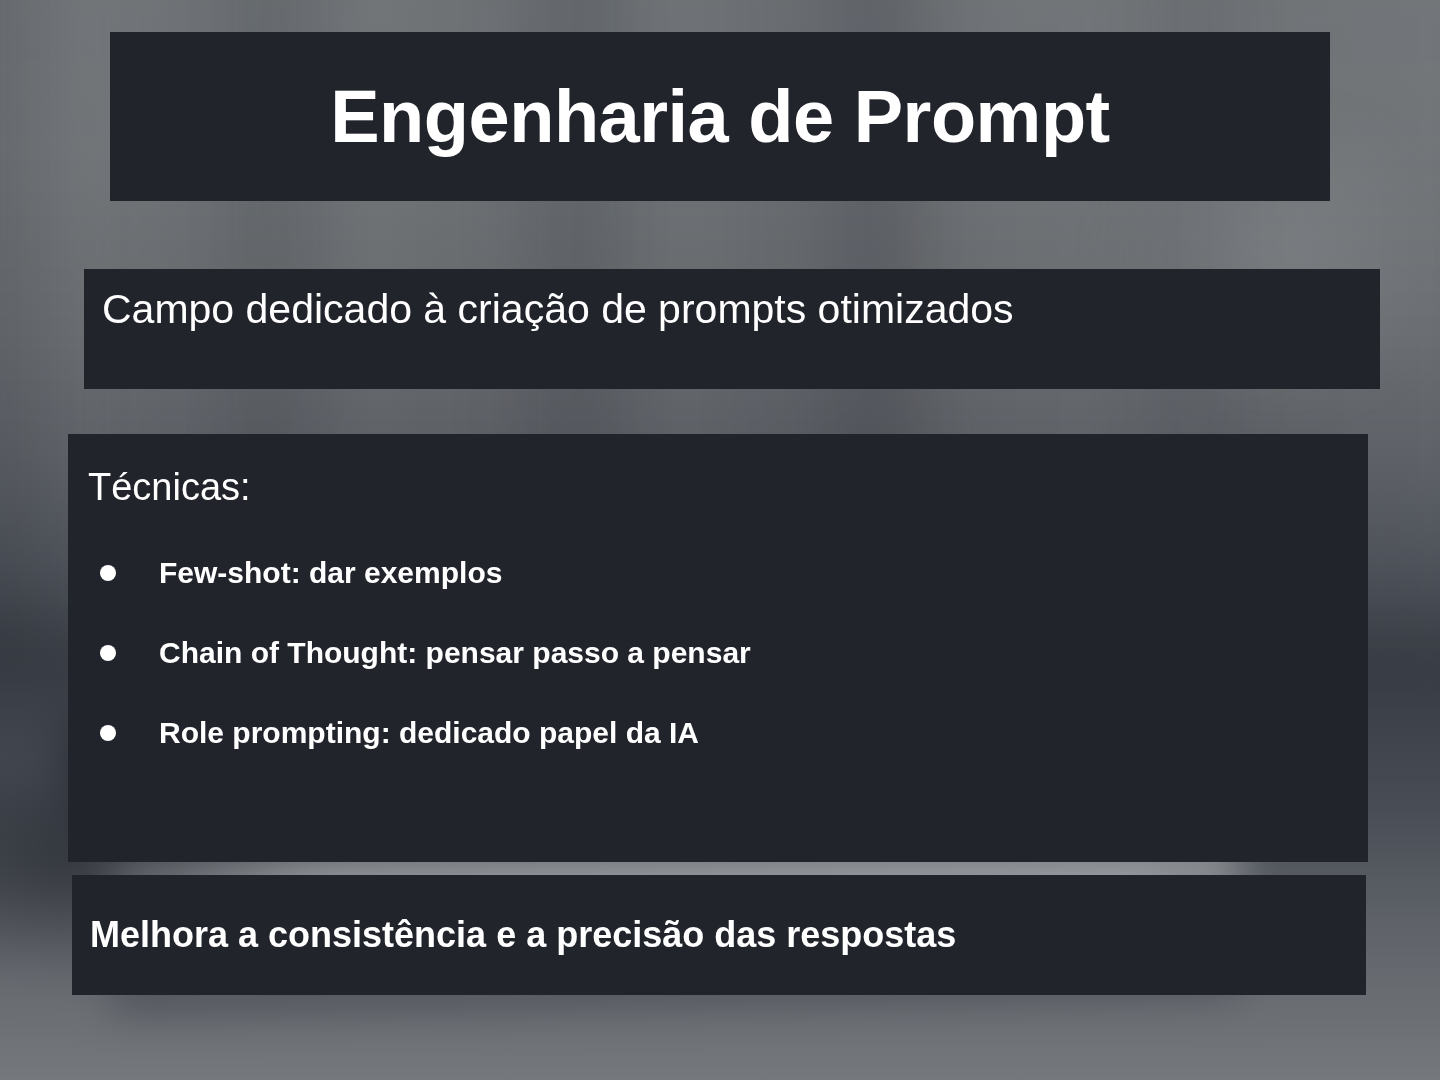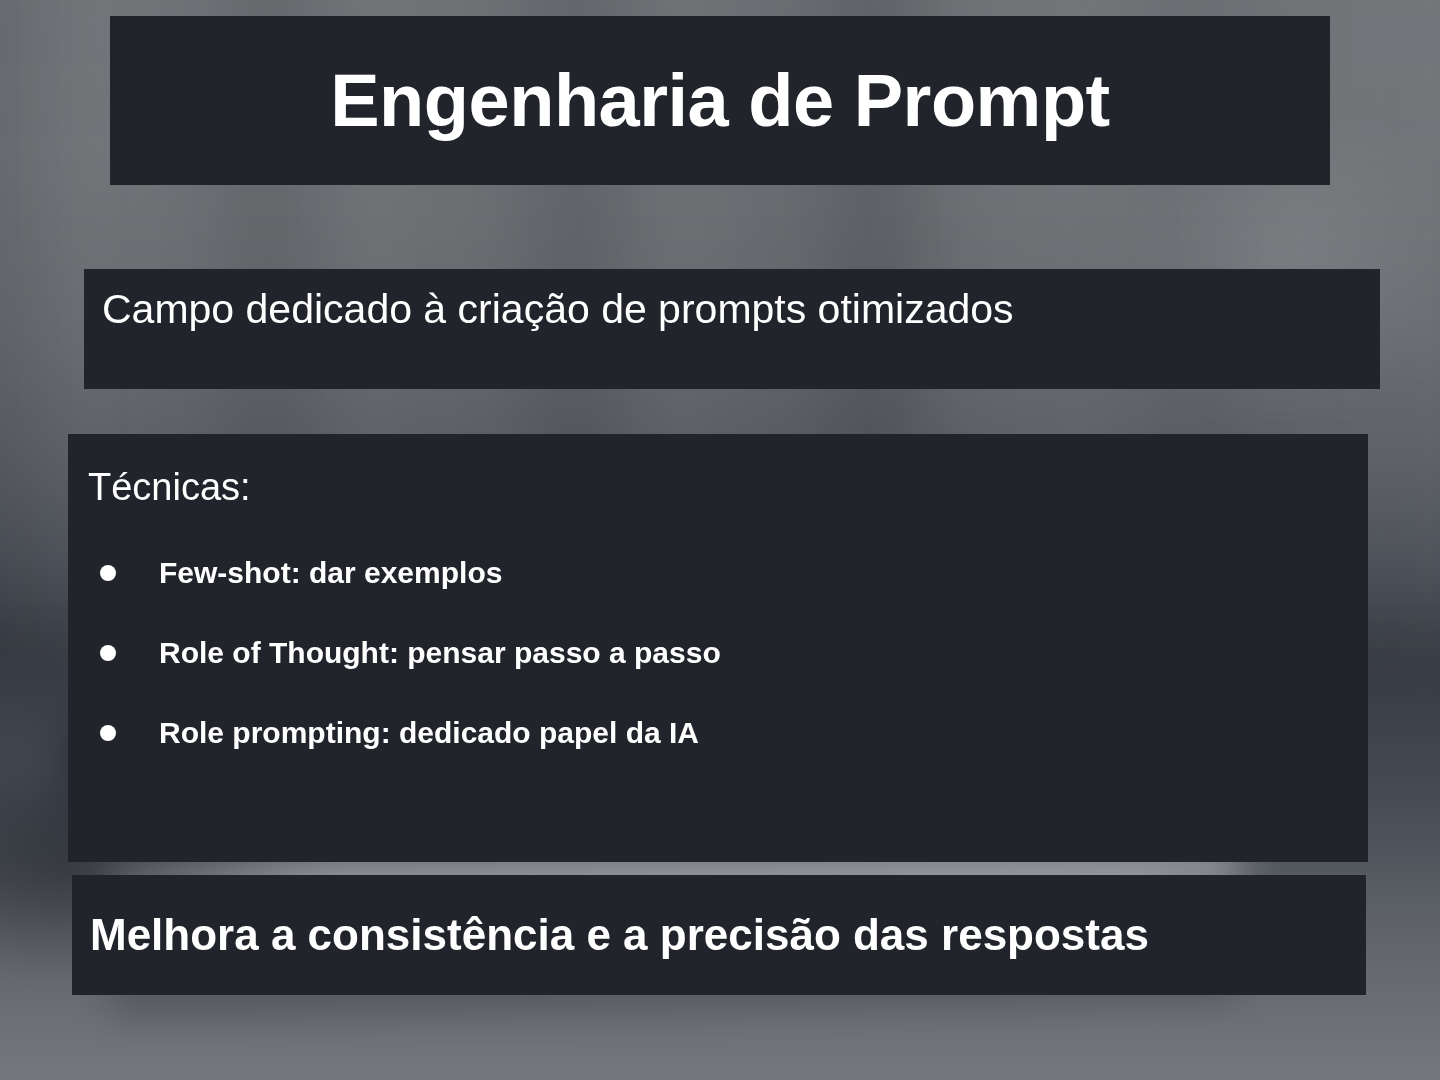--- a/index.html
+++ b/index.html
@@ -118,21 +118,21 @@
     z-index:2;
   }
 
   .panel {
     position:absolute;
     background:#22242c;
     color:#ffffff;
   }
 
   #title-panel {
-    left:110px;  top:16px;   width:1220px; height:169px;
+    left:110px;  top:32px;   width:1220px; height:169px;
     display:flex; align-items:center; justify-content:center;
   }
   #title-text {
     font-size:74px;
     font-weight:700;
     letter-spacing:-.5px;
     line-height:1;
     text-align:center;
     white-space:nowrap;
   }
@@ -178,21 +178,21 @@
     font-weight:700;
     line-height:1;
     white-space:nowrap;
   }
 
   #footer-panel {
     left:72px; top:875px; width:1294px; height:120px;
     display:flex; align-items:center;
   }
   #footer-text {
-    font-size:44px;
+    font-size:36px;
     font-weight:600;
     line-height:1;
     padding-left:18px;
     white-space:nowrap;
   }
 </style>
 </head>
 <body>
 
 <div id="slide-background">
@@ -223,21 +223,21 @@
   <div class="panel" id="techniques-panel">
     <div id="techniques-heading">Técnicas:</div>
 
     <div class="bullet-row">
       <span class="bullet-dot"></span>
       <span class="bullet-label">Few-shot: dar exemplos</span>
     </div>
 
     <div class="bullet-row">
       <span class="bullet-dot"></span>
-      <span class="bullet-label">Role of Thought: pensar passo a passo</span>
+      <span class="bullet-label">Chain of Thought: pensar passo a pensar</span>
     </div>
 
     <div class="bullet-row">
       <span class="bullet-dot"></span>
       <span class="bullet-label">Role prompting: dedicado papel da IA</span>
     </div>
   </div>
 
   <div class="panel" id="footer-panel">
     <div id="footer-text">Melhora a consistência e a precisão das respostas</div>

